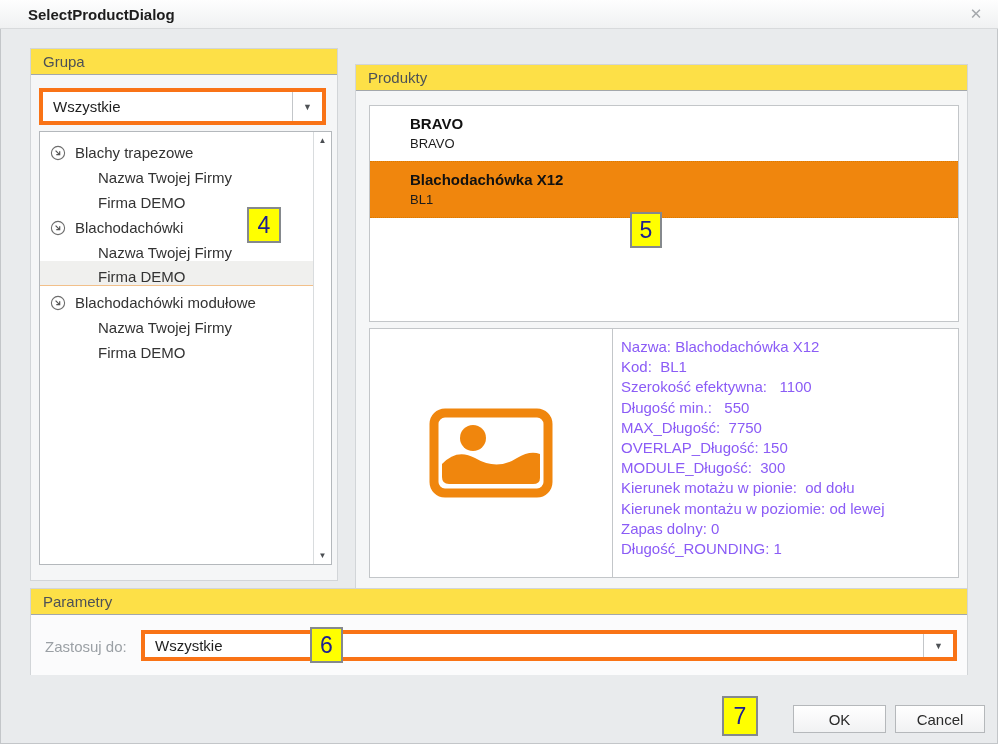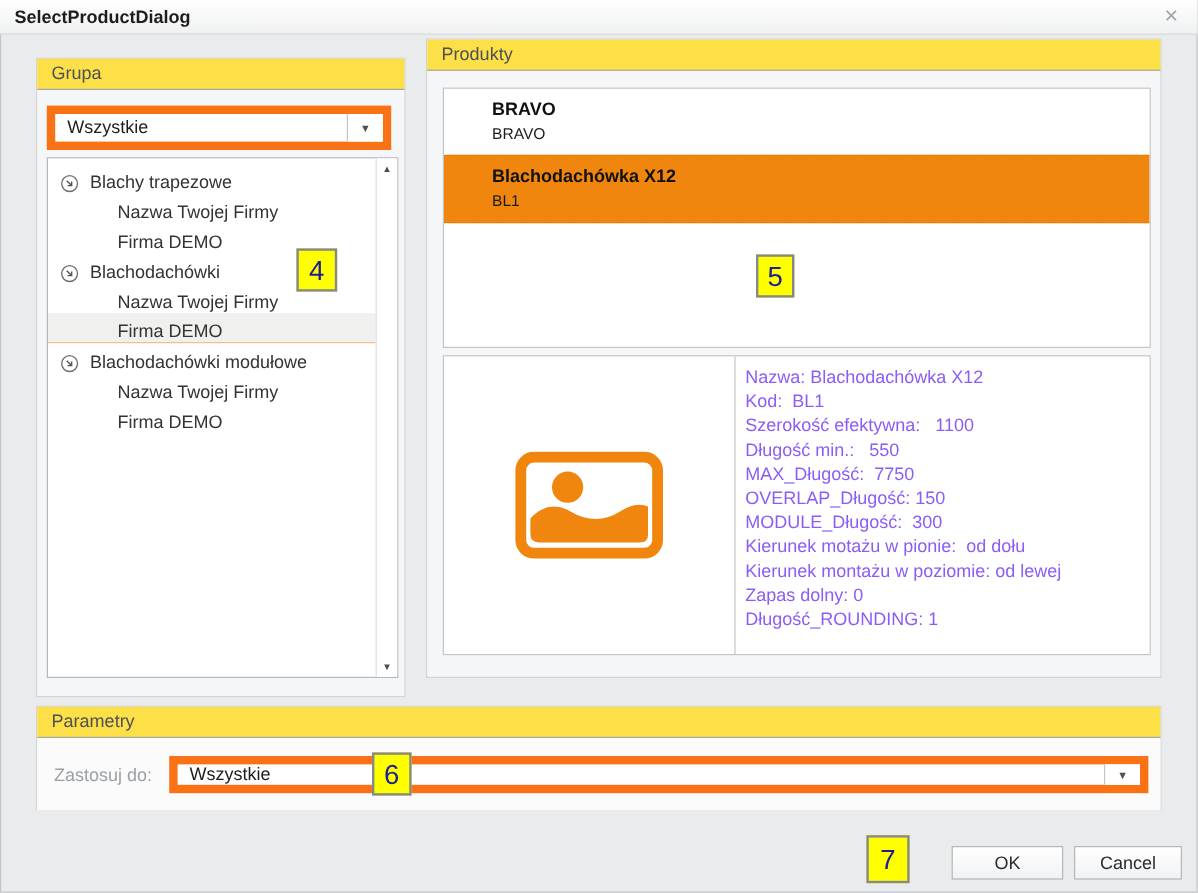--- a/index.html
+++ b/index.html
@@ -9,41 +9,41 @@
     background:#e9ebed;
     box-shadow:inset 0 0 0 1px #c3c6c9;
   }
   
   .titlebar{
     position:absolute;left:0;top:0;width:998px;height:28px;
     background:linear-gradient(#fefefe,#f0f1f2);
     border-bottom:1px solid #d8dadc;
     display:flex;align-items:center;
   }
-  .titlebar .title{font-size:15px;font-weight:bold;color:#1d1d1d;padding-left:12px;}
+  .titlebar .title{font-size:15px;font-weight:bold;color:#1d1d1d;padding-left:12px;margin-left:16px;}
   .close-btn{
     position:absolute;right:13px;top:5px;width:18px;height:18px;
     color:#a4a8ac;font-size:15px;font-weight:bold;line-height:18px;text-align:center;
     cursor:default;
   }
   
   .panel{
     position:absolute;background:#f5f6f7;border:1px solid #d2d5d8;box-sizing:border-box;
   }
   .panel-header{
     height:25px;line-height:25px;padding-left:12px;font-size:15px;color:#4d5156;
     background:#fde047;border-bottom:1px solid #a3a7ab;
   }
   #panel-grupa{left:30px;top:48px;width:308px;height:533px;}
-  #panel-produkty{left:355px;top:32px;width:613px;height:533px;}
+  #panel-produkty{left:355px;top:64px;width:613px;height:533px;}
   #panel-parametry{left:30px;top:588px;width:938px;height:87px;}
   #panel-parametry .param-content{position:relative;height:60px;background:#fbfbfc;}
   
   .combo{
-    position:absolute;background:#fff;border:7px solid #f97316;box-sizing:border-box;
+    position:absolute;background:#fff;border:4px solid #f97316;box-sizing:border-box;
     display:flex;align-items:stretch;
   }
   .combo .combo-value{flex:1;font-size:15px;color:#1e1e1e;display:flex;align-items:center;padding-left:10px;overflow:hidden;}
   .combo .combo-arrow{
     width:29px;border-left:1px solid #c3c6c9;display:flex;align-items:center;justify-content:center;
     color:#4e5256;font-size:9px;background:#fff;
   }
   #group-combo{left:8px;top:39px;width:287px;height:37px;}
   #apply-combo{left:110px;top:41px;width:816px;height:31px;}
   

